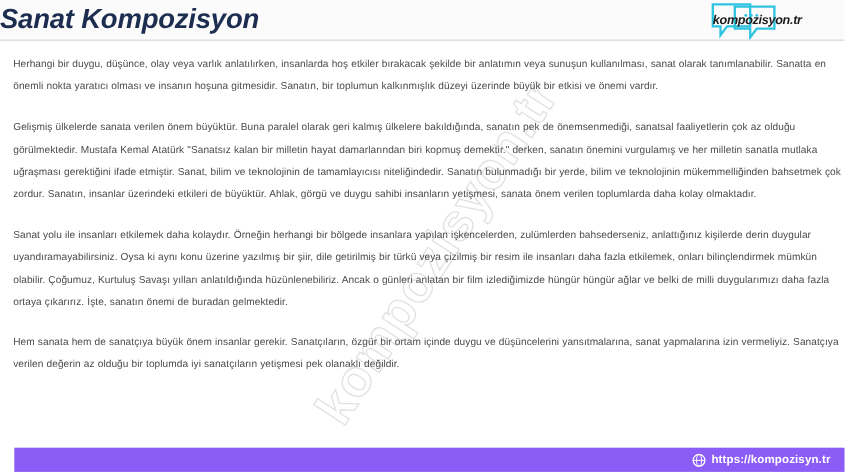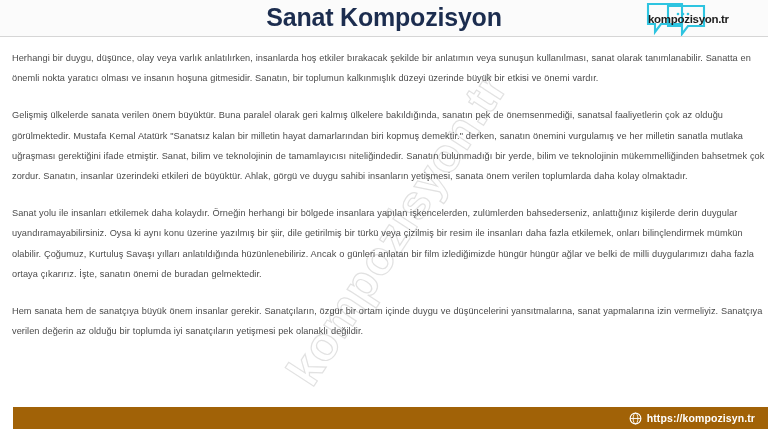--- a/index.html
+++ b/index.html
@@ -27,22 +27,22 @@
   }
 
   
   .header {
     position: relative;
     height: 37px;
     background: #fbfbfb;
     border-bottom: 1px solid #d6d6d6;
     display: flex;
     align-items: center;
-    justify-content: center;
     z-index: 5;
+    font-style: italic;
   }
 
   .page-title {
     font-size: 25px;
     font-weight: 700;
     color: #1c2d4f;
     letter-spacing: -0.2px;
     line-height: 1;
     padding-bottom: 2px;
     white-space: nowrap;
@@ -113,21 +113,21 @@
 
   .para.tight { margin-bottom: 0; }
 
   
   .url-bar {
     position: absolute;
     left: 13px;
     right: 0;
     bottom: 3px;
     height: 22px;
-    background: #a16207;
+    background: #8b5cf6;
     display: flex;
     align-items: center;
     justify-content: flex-end;
     padding-right: 13px;
     z-index: 6;
   }
 
   .url-bar .globe-icon {
     width: 13px;
     height: 13px;

